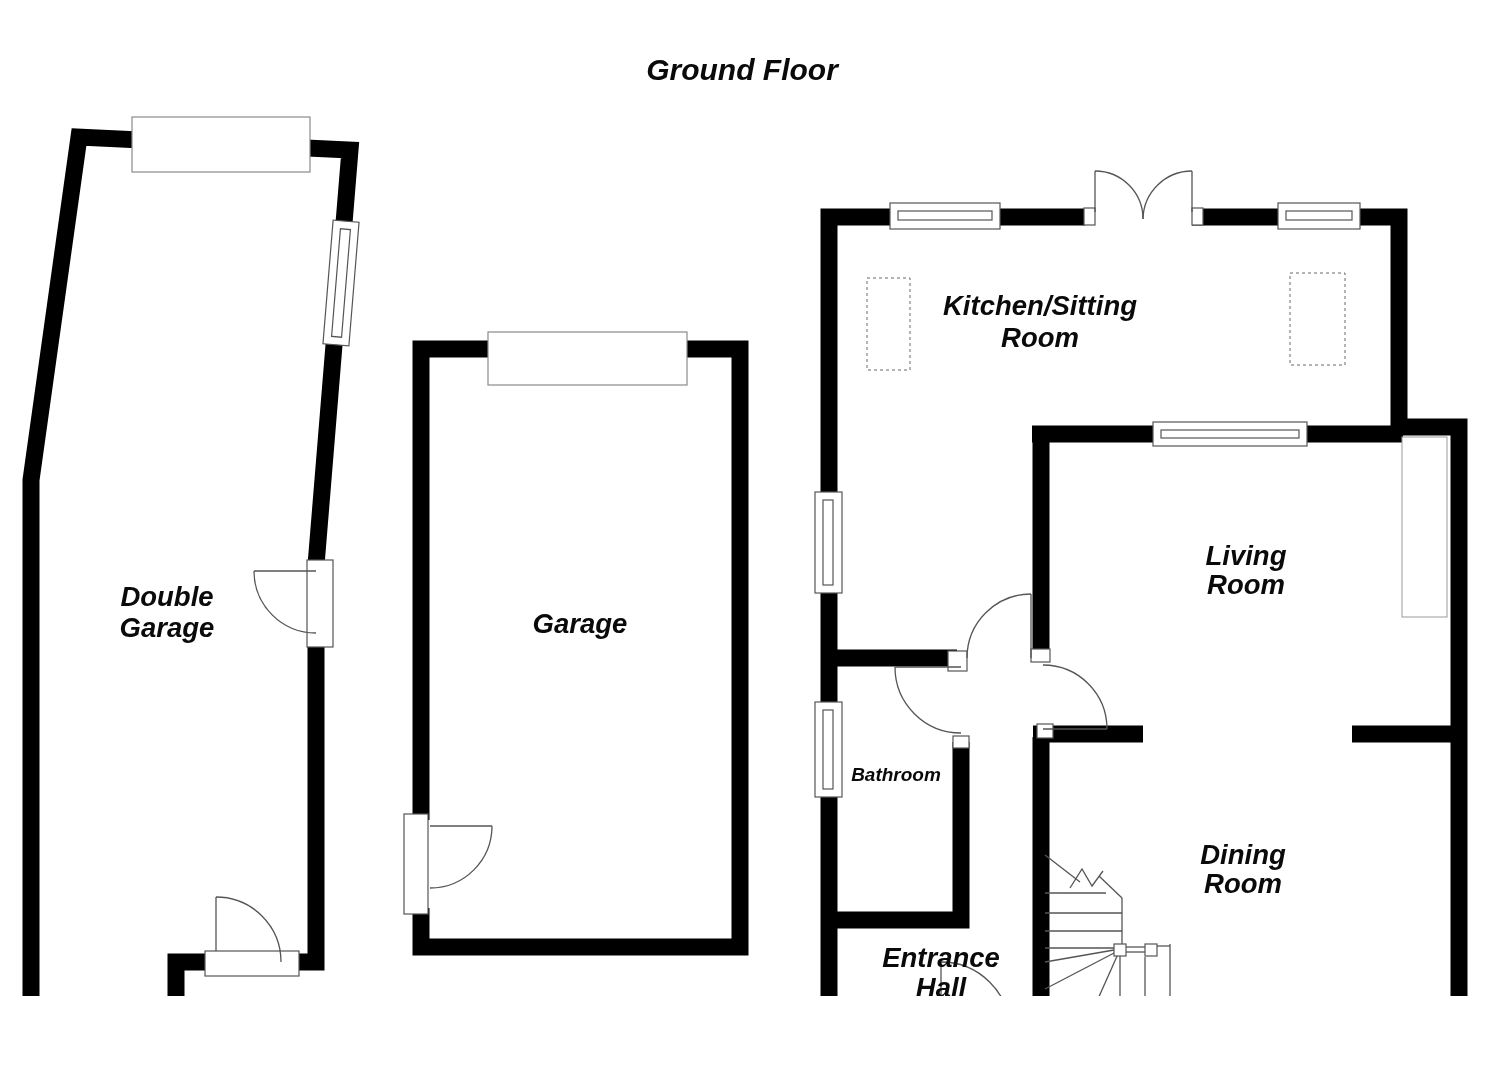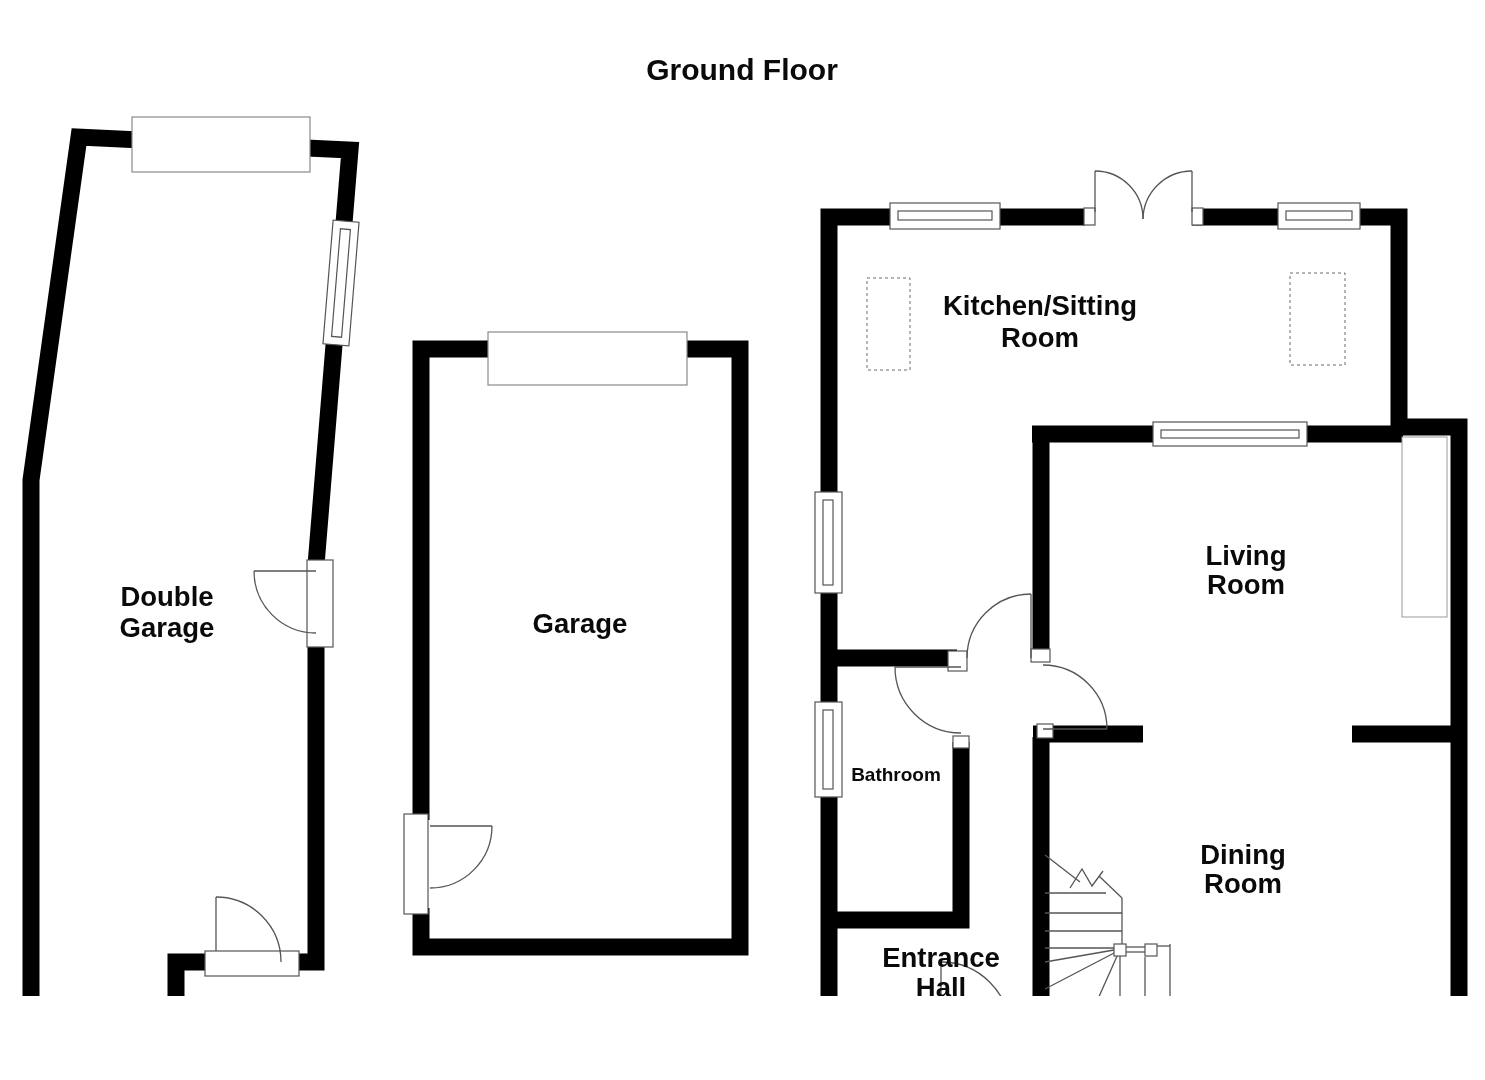--- a/index.html
+++ b/index.html
@@ -1,17 +1,17 @@
 <!DOCTYPE html>
 <html style="--wall: #000000; --line: #555555; --bg: #ffffff; --text: #0a0a0a;"><head>
 <meta charset="utf-8">
 <style>
   :root { --wall:#000000; --line:#555555; --bg:#ffffff; --text:#0a0a0a; }
   html,body { margin:0; padding:0; background:var(--bg); }
-  .stage { width:1485px; height:996px; background:var(--bg); position:relative; overflow:hidden; }
+  .stage { width:1485px; height:996px; background:var(--bg); position:relative; overflow:hidden;font-style:italic; }
   svg { display:block; }
   .wall   { fill:none; stroke:var(--wall); stroke-width:17; }
   .sym    { fill:#ffffff; stroke:var(--line); stroke-width:1.2; }
   .symg   { fill:#ffffff; stroke:#8a8a8a; stroke-width:1.2; }
   .thin   { fill:none; stroke:var(--line); stroke-width:1.3; }
   .dashed { fill:none; stroke:#6a6a6a; stroke-width:1; stroke-dasharray:3 3; }
   .alcove { fill:#ffffff; stroke:#9a9a9a; stroke-width:1; }
   .lbl { font-family:"Liberation Sans", sans-serif; font-weight:bold; fill:var(--text); text-anchor:middle; }
   .lbl-lg { font-size:27.5px; }
   .lbl-sm { font-size:19px; }

